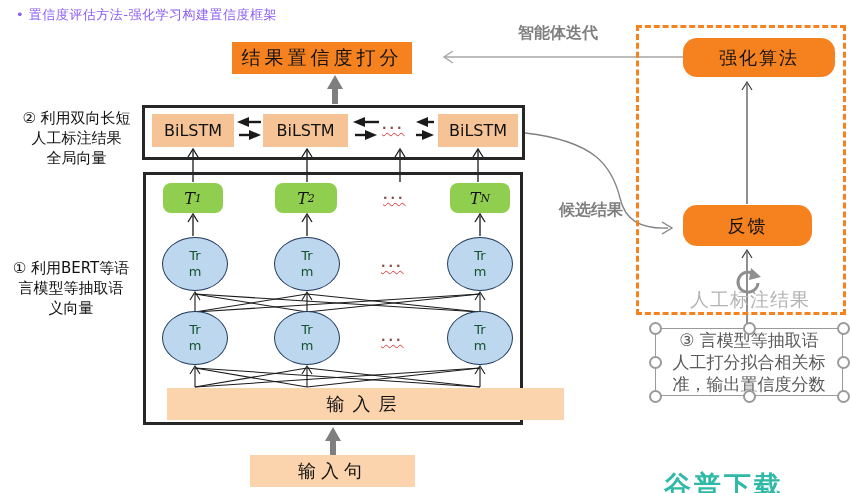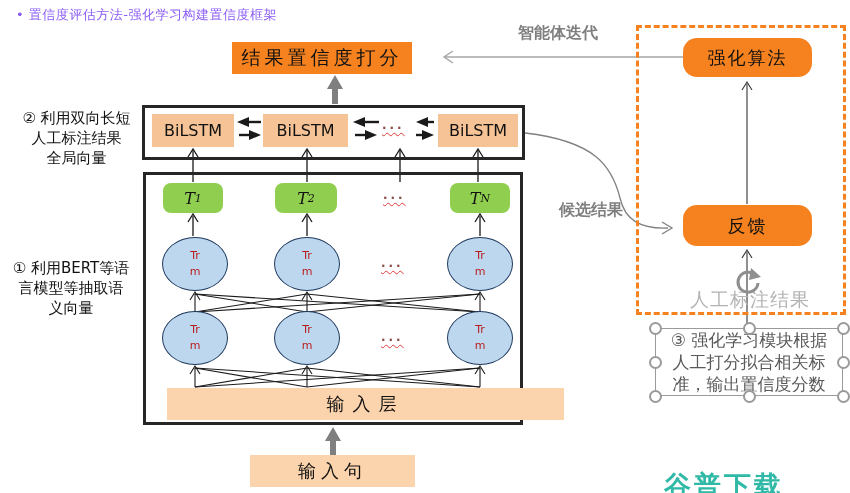--- a/index.html
+++ b/index.html
@@ -11,21 +11,21 @@
   .overlay { position:absolute; left:0; top:0; z-index:1; pointer-events:none; }
   .layer { z-index:2; }
 
   .page-title { left:16px; top:6px; font-size:13px; color:#8b5cf6; letter-spacing:0.5px; }
 
   
   .orange-box { background:#F6821F; color:#111; display:flex; align-items:center; justify-content:center; }
   .result-box { left:232px; top:42px; width:180px; height:32px;
                 font-family:"DejaVu Serif","Liberation Serif",serif; font-size:19px; letter-spacing:4px; }
   .rounded-orange { border-radius:14px; font-size:18px; letter-spacing:2px; }
-  .rl-box { left:683px; top:38px; width:129px; height:39px; }
+  .rl-box { left:683px; top:38px; width:152px; height:39px; }
   .fb-box { left:683px; top:205px; width:129px; height:41px; }
 
   
   .black-frame { border:3px solid #262626; background:transparent; }
   .bilstm-container { left:142px; top:105px; width:383px; height:55px; }
   .bert-container { left:143px; top:172px; width:380px; height:253px; }
   .dashed-frame { left:636px; top:25px; width:210px; height:290px; border:3px dashed #F6821F; }
 
   .peach-box { background:#F6C396; color:#111; display:flex; align-items:center; justify-content:center; font-size:16px; }
   .bilstm-1 { left:152px; top:114px; width:82px; height:33px; }
@@ -33,22 +33,22 @@
   .bilstm-3 { left:438px; top:114px; width:80px; height:33px; }
 
   .green-box { background:#8FCE4E; border-radius:8px; color:#111; display:flex; align-items:center; justify-content:center;
                font-family:"DejaVu Serif","Liberation Serif",serif; font-style:italic; font-size:16px; }
   .green-box sub { font-size:11px; font-style:italic; }
   .t1 { left:163px; top:183px; width:60px; height:30px; }
   .t2 { left:275px; top:183px; width:62px; height:30px; }
   .tn { left:450px; top:183px; width:60px; height:30px; }
 
   .trm { width:66px; height:54px; border-radius:50%; background:#BDD7EE; border:1.4px solid #1F3A5F;
-         color:#b91c1c; display:flex; flex-direction:column; align-items:center; justify-content:center;
-         font-size:11px; line-height:16px; }
+         color:#14532d; display:flex; flex-direction:column; align-items:center; justify-content:center;
+         font-size:13px; line-height:16px; }
 
   .light-peach { background:#FBD3AC; color:#111; display:flex; align-items:center; justify-content:center;
                  font-family:"DejaVu Serif","Liberation Serif",serif; font-size:18px; }
   .input-layer { left:167px; top:388px; width:397px; height:32px; letter-spacing:8px; }
   .input-sentence { left:250px; top:455px; width:165px; height:32px; letter-spacing:5px; }
 
   .dots { color:#8a4a44; font-weight:bold; font-size:12px; letter-spacing:3px;
           text-decoration:underline wavy #E03A3A 1px; text-underline-offset:3px; }
   .dots-bilstm { left:382px; top:118px; }
   .dots-t      { left:383px; top:188px; }
@@ -241,21 +241,21 @@
   <div class="abs layer human-label">人工标注结果</div>
 
   <div class="abs layer rotate-handle">
     <svg width="34" height="34">
       <path d="M24 9 A10 10 0 1 0 27 17" fill="none" stroke="#8f8f8f" stroke-width="3"></path>
       <polygon points="20,2 30,11 18,14" fill="#8f8f8f"></polygon>
     </svg>
   </div>
 
   <div class="abs layer sel-box">
-    <div>③ 强化学习模块根据</div>
+    <div>③ 言模型等抽取语</div>
     <div>人工打分拟合相关标</div>
     <div>准，输出置信度分数</div>
   </div>
   <div class="handle" style="left:649px; top:322px;"></div>
   <div class="handle" style="left:743px; top:322px;"></div>
   <div class="handle" style="left:837px; top:322px;"></div>
   <div class="handle" style="left:649px; top:356px;"></div>
   <div class="handle" style="left:837px; top:356px;"></div>
   <div class="handle" style="left:649px; top:390px;"></div>
   <div class="handle" style="left:743px; top:390px;"></div>

